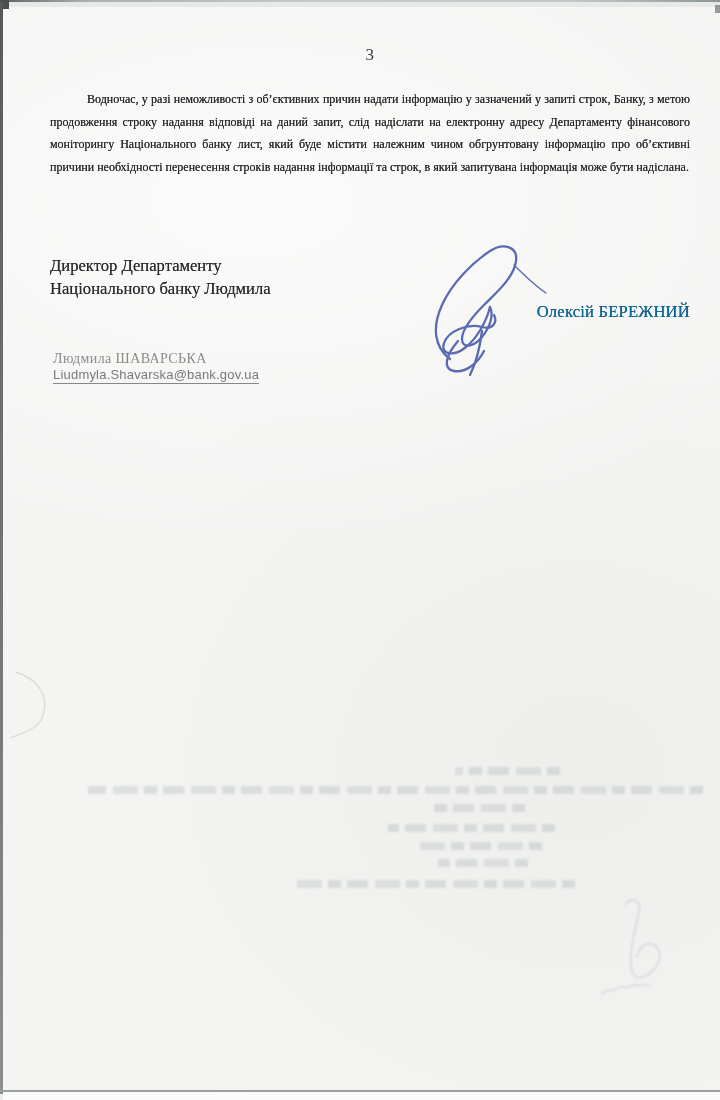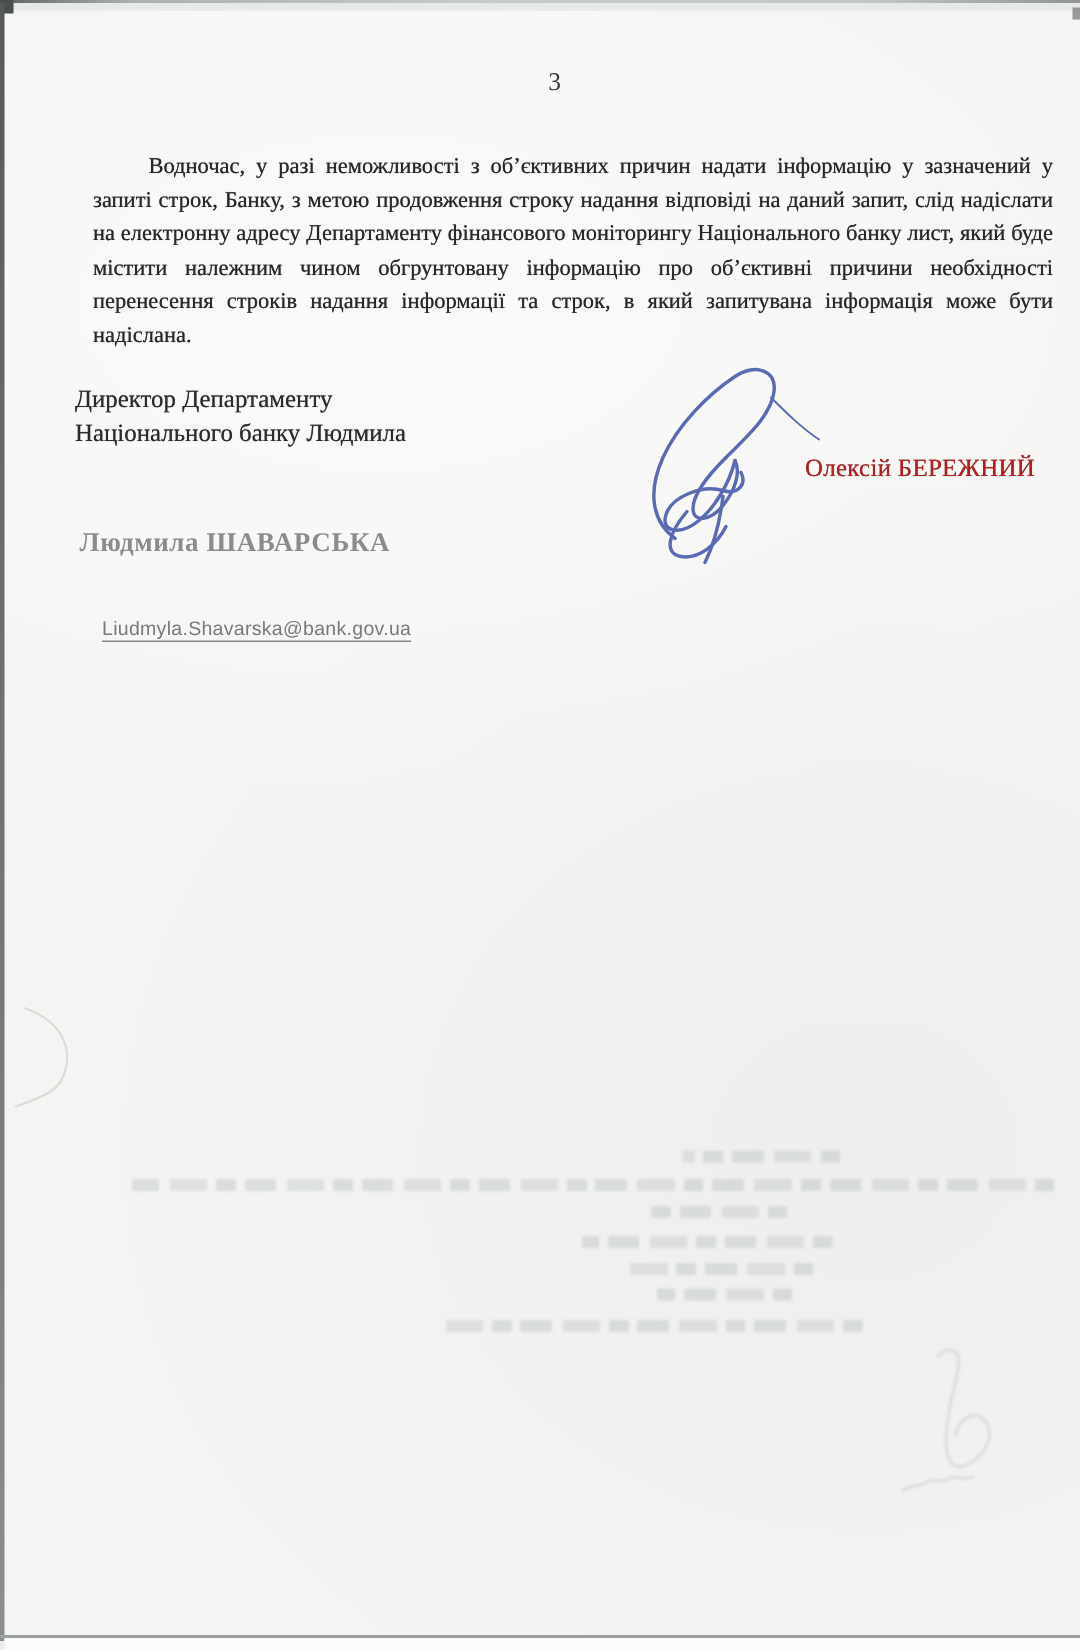--- a/index.html
+++ b/index.html
@@ -29,49 +29,49 @@
   .edge-bottom-line{position:absolute;left:0;top:1090px;right:0;height:2px;background:#9aa09f;}
   .edge-bottom-strip{position:absolute;left:3px;top:1092px;right:0;height:8px;background:#fafbfa;}
 
   
   .pagenum{
     position:absolute;left:50px;top:45px;width:640px;
     text-align:center;font-size:17px;color:#3a3a3a;letter-spacing:.5px;
   }
   
   .body-par{
-    position:absolute;left:50px;top:88px;width:640px;margin:12px;
-    font-size:15px;line-height:22.5px;
+    position:absolute;left:50px;top:88px;width:640px;margin:0;
+    font-size:12px;line-height:22.5px;
     text-align:justify;text-indent:37px;
     color:#272727;
     text-shadow:0 0 .45px rgba(40,40,40,.85);
   }
   
   .sig-titles{
     position:absolute;left:50px;top:255px;
     font-size:16.6px;line-height:22.6px;color:#2b2b2b;
     text-shadow:0 0 .45px rgba(40,40,40,.8);
     font-family:Liberation Serif, serif;
   }
   .signer-name{
     position:absolute;right:30px;top:302px;
-    font-size:16.6px;color:#b91c1c;letter-spacing:.2px;
+    font-size:16.6px;color:#0369a1;letter-spacing:.2px;
     text-shadow:0 0 .45px rgba(40,40,40,.8);
   }
   .signature-svg{position:absolute;left:428px;top:243px;width:122px;height:135px;opacity:.92;}
   
   .contact-name{
     position:absolute;left:53px;top:351px;
-    font-size:18px;color:#8b8c89;letter-spacing:.4px;font-weight:bold;
+    font-size:14px;color:#8b8c89;letter-spacing:.4px;
   }
   .contact-email{
-    position:absolute;left:68px;top:367px;
+    position:absolute;left:53px;top:367px;
     font-family:"Liberation Sans","DejaVu Sans",sans-serif;
     font-size:13px;color:#77797c;letter-spacing:.2px;
-    border-bottom:1px solid #85878a;padding-bottom:1px;margin-top:44px;
+    border-bottom:1px solid #85878a;padding-bottom:1px;
   }
   
   .bleed-line{
     position:absolute;height:8px;
     background:repeating-linear-gradient(90deg,
       rgba(158,166,172,.50) 0 13px, rgba(158,166,172,0) 13px 19px,
       rgba(158,166,172,.42) 19px 44px, rgba(158,166,172,0) 44px 51px,
       rgba(158,166,172,.48) 51px 72px, rgba(158,166,172,0) 72px 78px);
     filter:blur(1.15px);opacity:.6;transform:scaleX(-1);
   }

